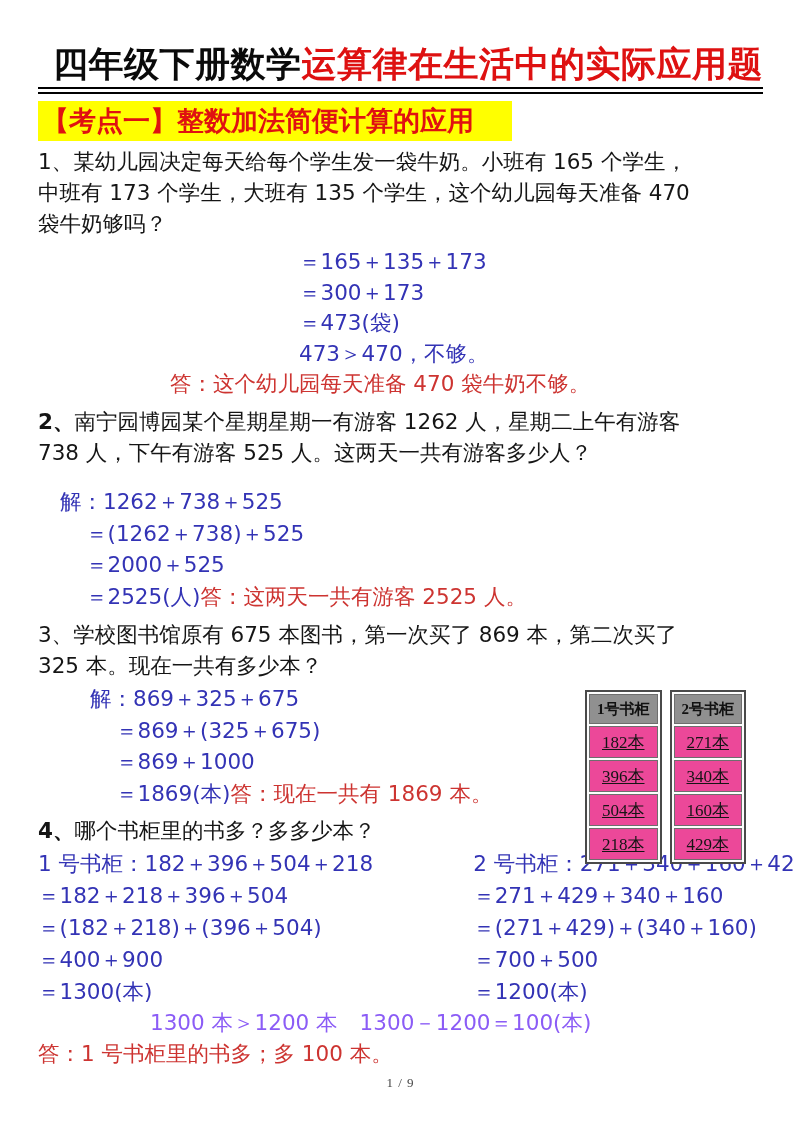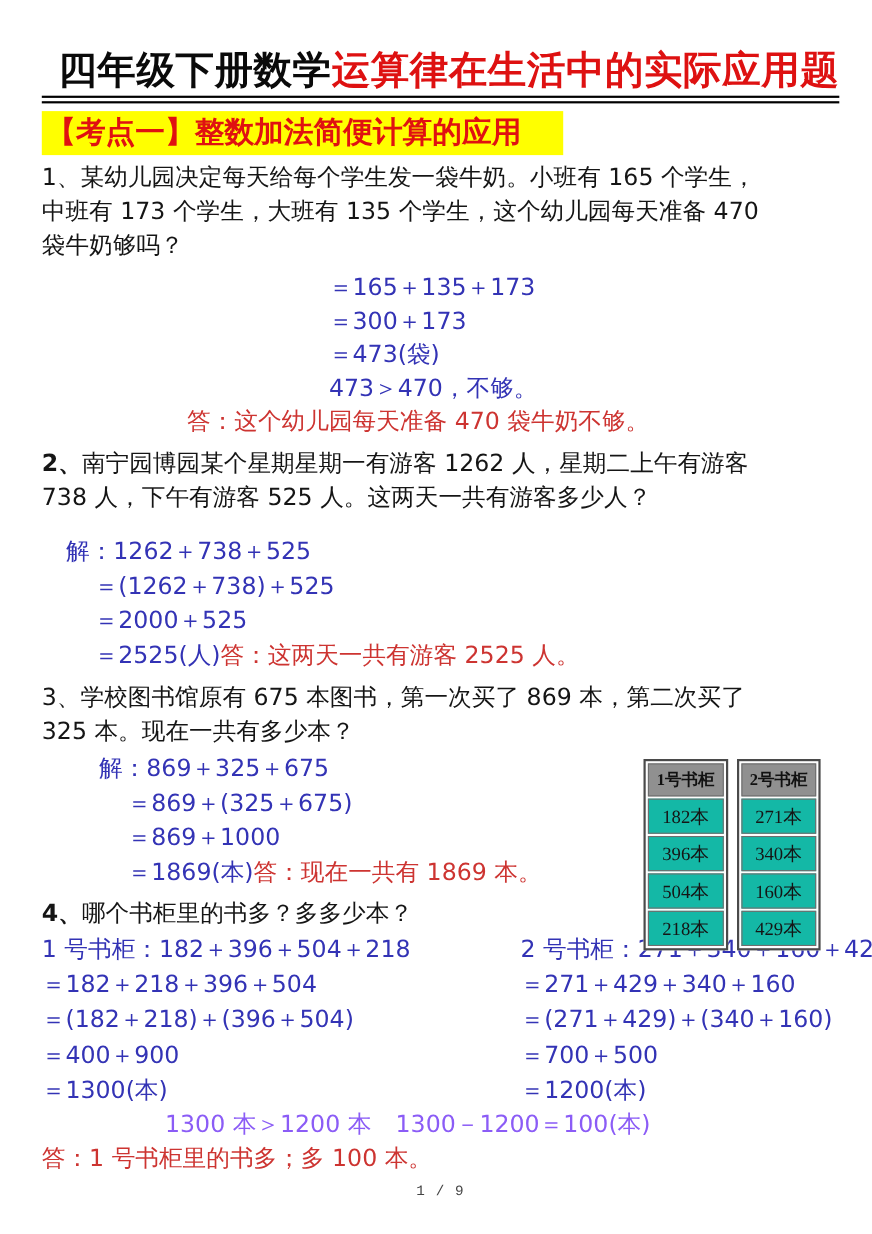--- a/index.html
+++ b/index.html
@@ -105,27 +105,28 @@
   table.bt th {
     background: #909090;
     color: #111;
     font-size: 15px;
     font-weight: bold;
     height: 24px;
   }
   table.bt td {
     font-size: 17px;
     height: 26px;
-    background: #14b8a6;
+    background: #ec4899;
+    text-decoration: underline;
   }
 
   .footer {
     margin-top: 6px;
     text-align: center;
-    font-family: Liberation Mono, monospace;
+    font-family: Liberation Serif, serif;
     font-size: 13px;
     color: #444;
     letter-spacing: 1px;
   }
 </style>
 </head>
 <body>
 
 <div class="page">
   <div class="content">

